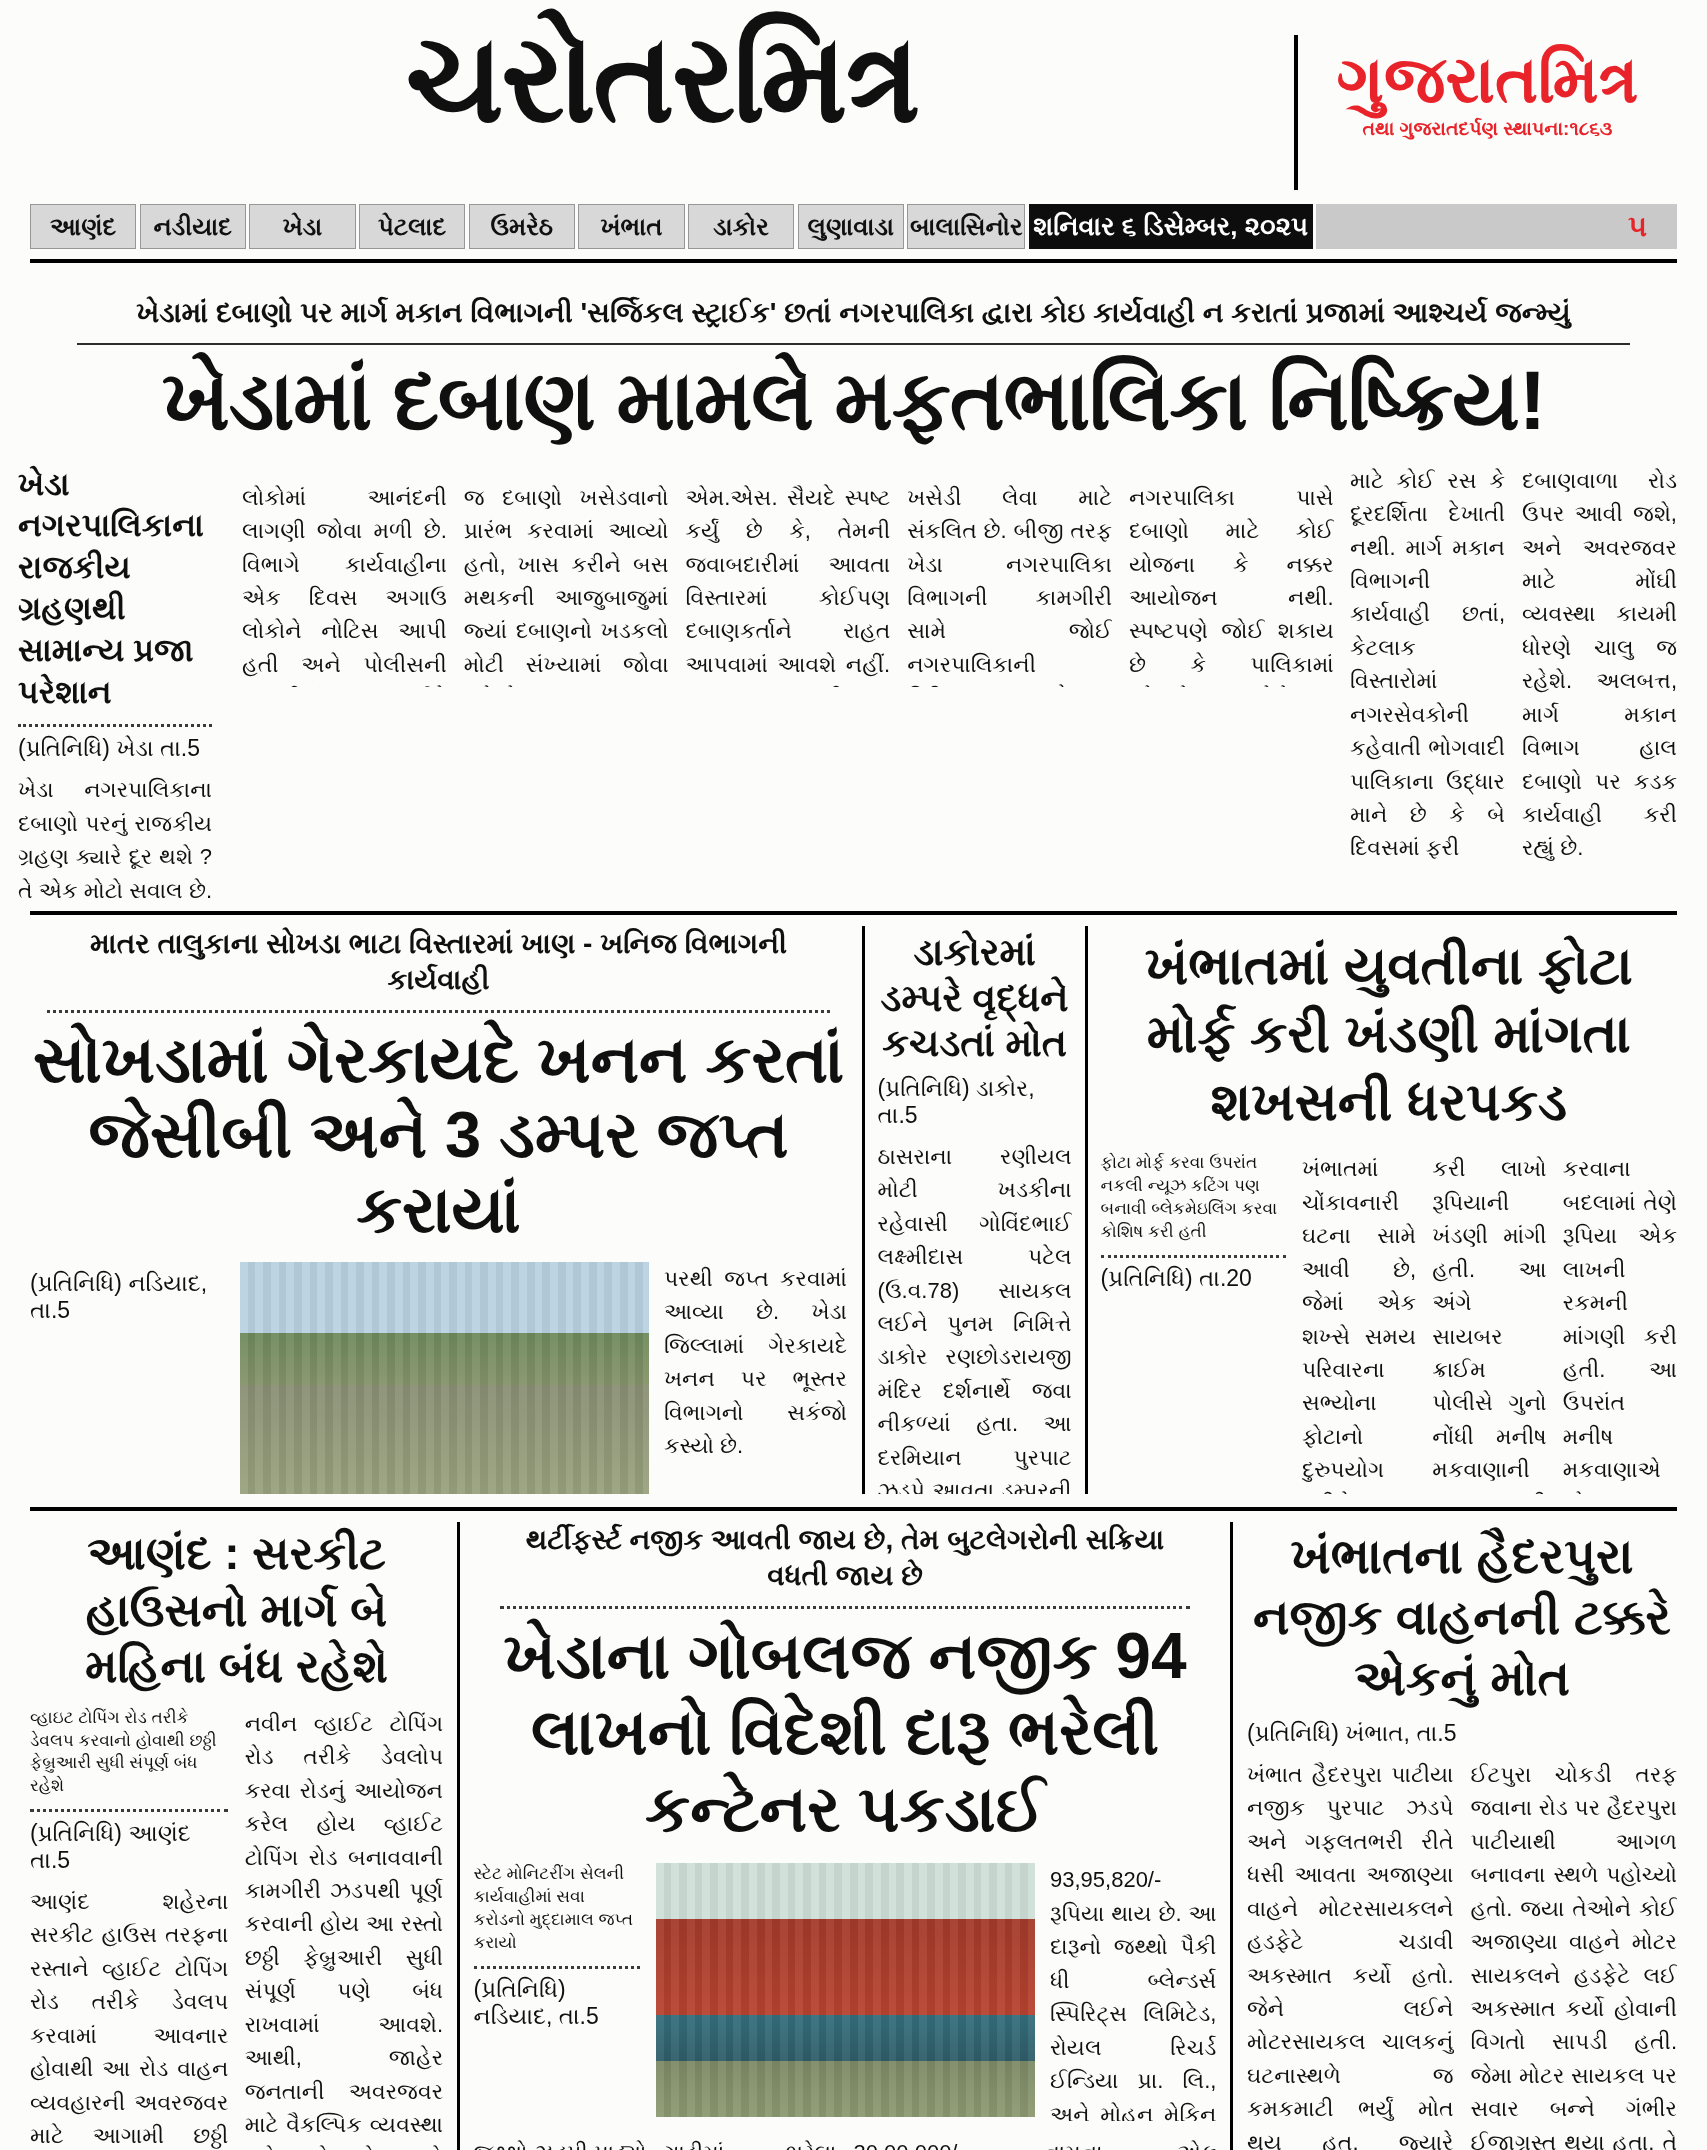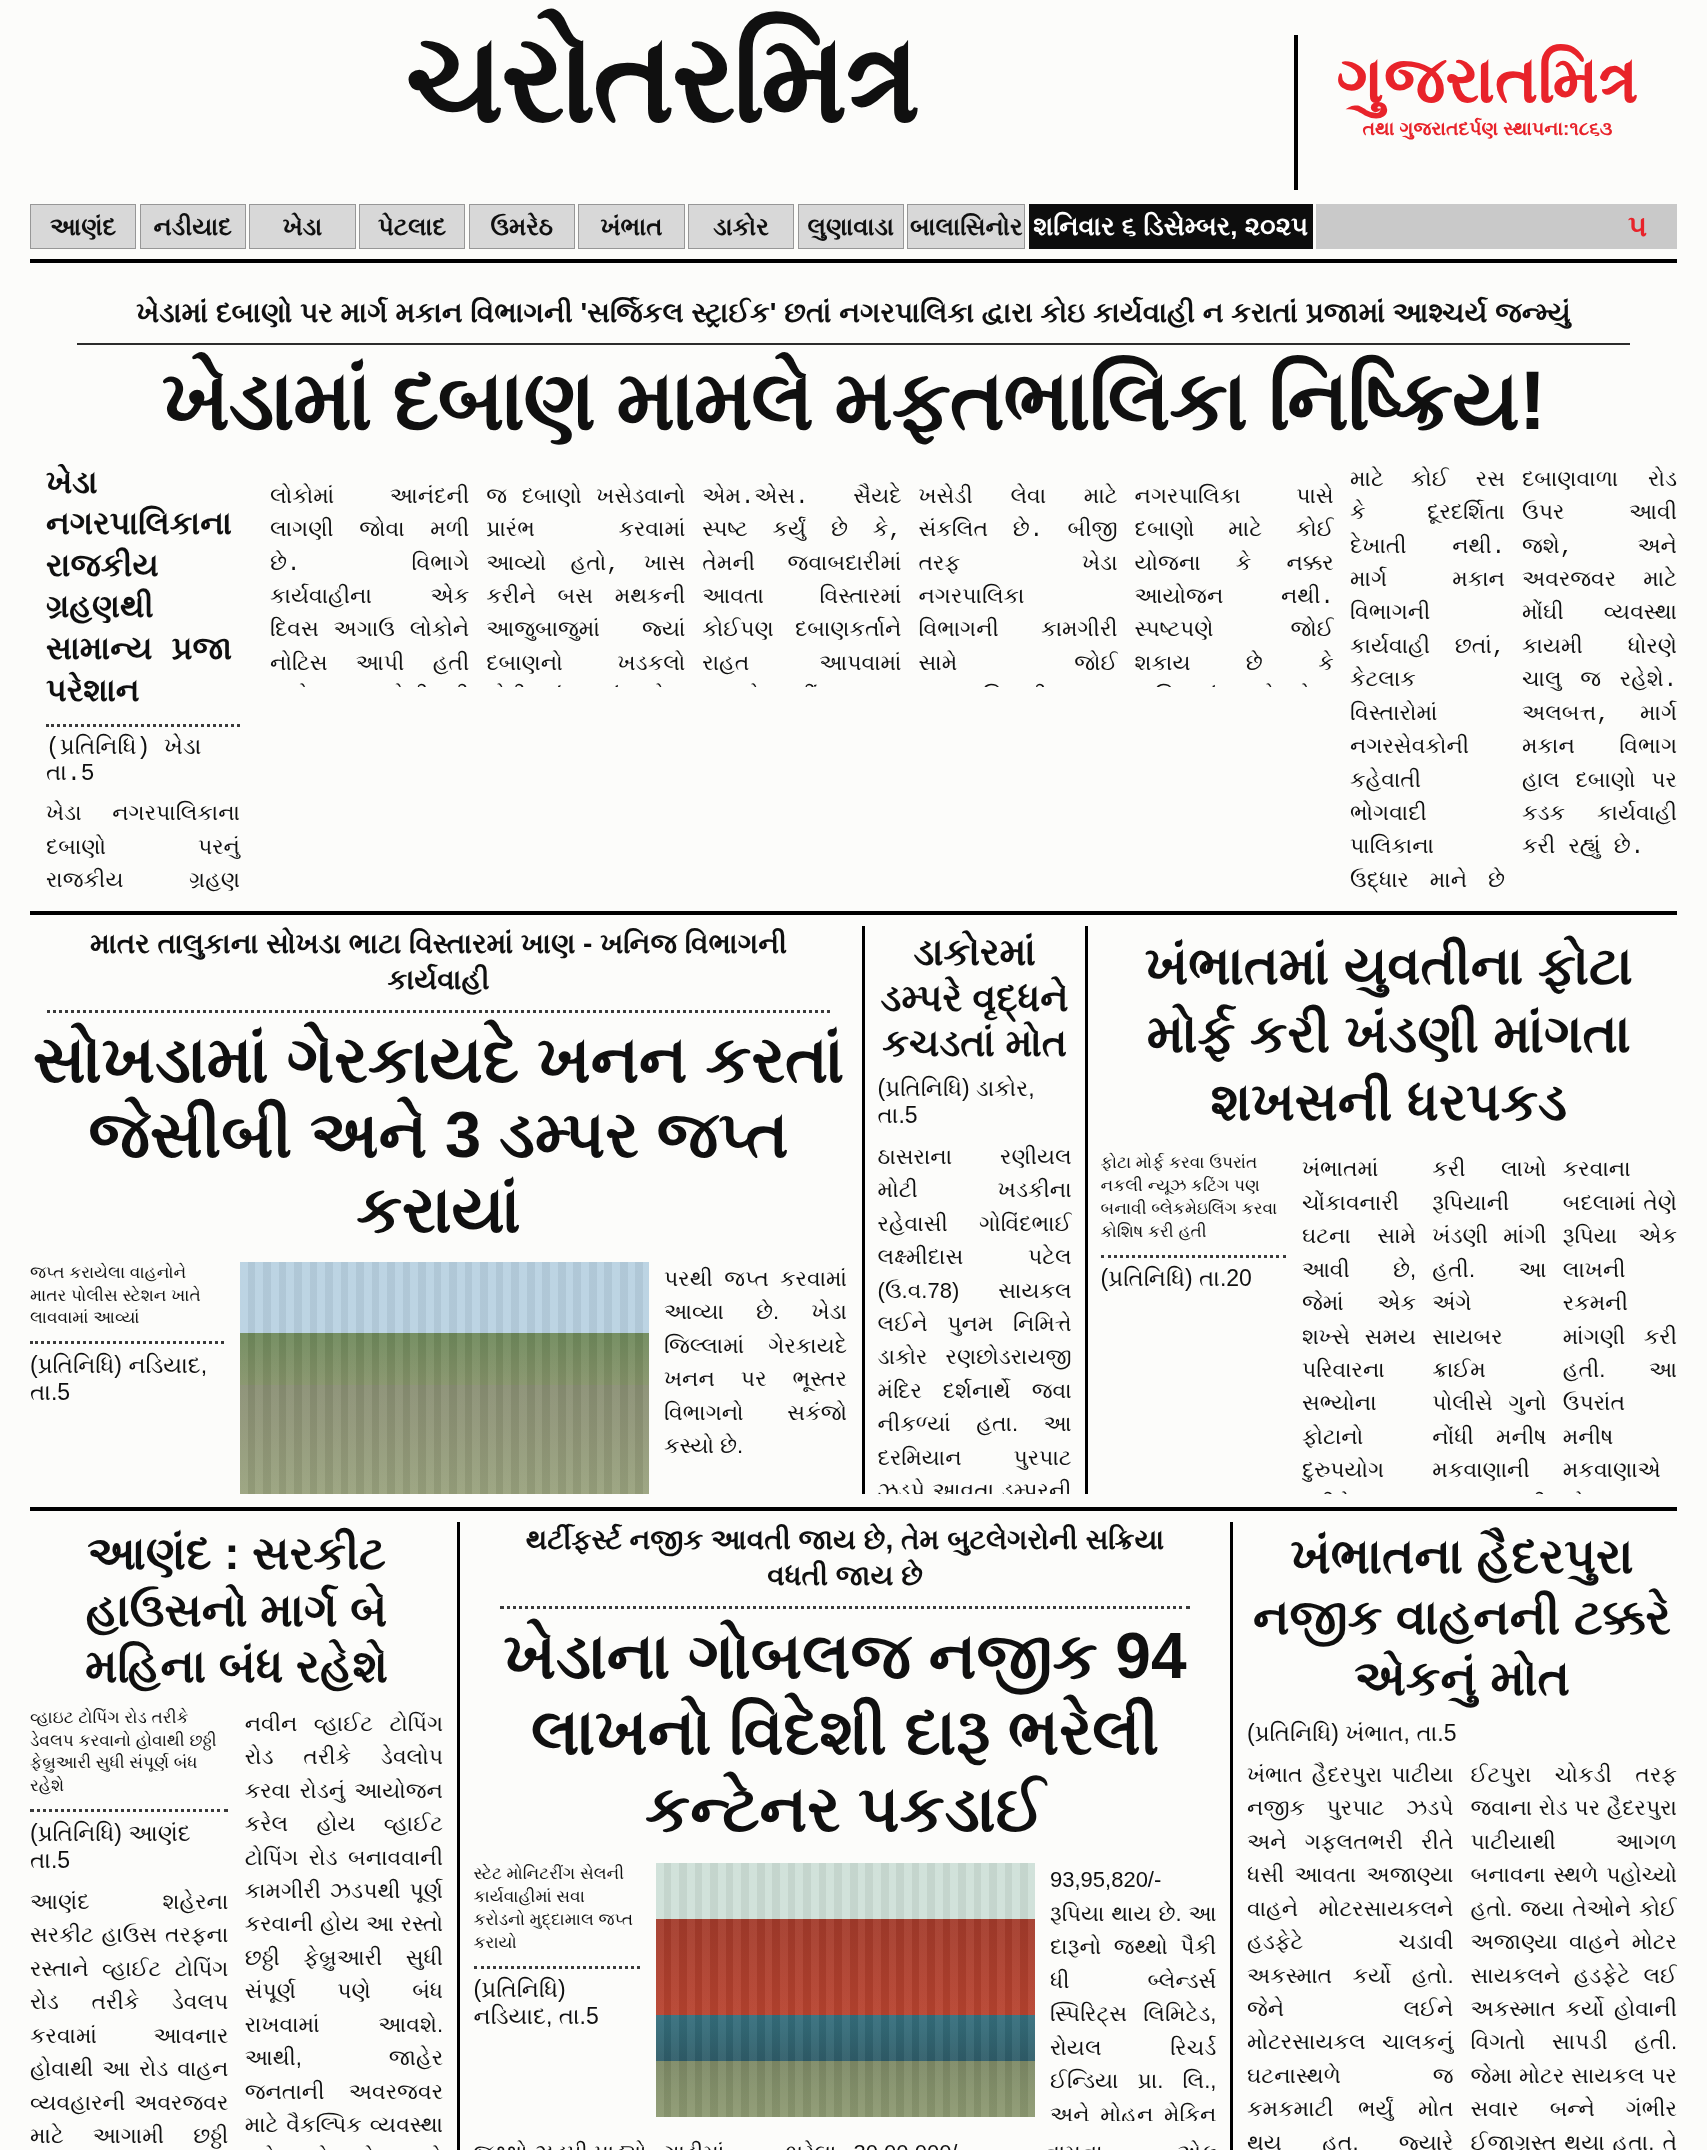--- a/index.html
+++ b/index.html
@@ -32,21 +32,21 @@
   .col{flex:1;overflow:hidden;}
   .sec{border-top:4.3px solid #000;margin:13px 30px 0 30px;display:flex;}
   .vsep{border-right:3px solid #000;}
   .photo{position:relative;overflow:hidden;}
   .photo:after{content:"";position:absolute;inset:0;
      background:repeating-linear-gradient(90deg,rgba(255,255,255,.05) 0 7.7px,rgba(0,0,0,.05) 7.7px 15.5px);}
   .caption{position:absolute;right:6.9px;bottom:5.2px;color:#fff;font-size:17px;font-weight:700;
            background:rgba(20,20,20,.45);padding:2.6px 7.7px;z-index:2;}
   
   .h-main{font-size:83px;font-weight:900;text-align:center;line-height:1.08;margin:11.2px 21.5px 0 21.5px;letter-spacing:-1.3px;}
-  .lead-grid{display:flex;gap:16.3px;margin:18px 30px 0 46px;height:434px;overflow:hidden;font-family:Liberation Mono, monospace;}
+  .lead-grid{display:flex;gap:16.3px;margin:18px 30px 0 18px;height:434px;overflow:hidden;}
   .lead-left{width:194px;flex:none;}
   .subhead{font-size:32px;font-weight:800;line-height:1.3;border-bottom:3px dotted #3a3a3a;padding-bottom:11.2px;}
   .lead-mid{flex:1;display:flex;flex-direction:row;}
   .photos{display:flex;gap:6.9px;height:194px;}
   .photos .photo{flex:1;}
   .ph-a{background:linear-gradient(120deg,#8b7a5f 0%,#5d6f82 22%,#b3a184 40%,#49566b 58%,#9b8a70 78%,#6b7a8d 100%);}
   .ph-b{background:linear-gradient(115deg,#7d9a6b 0%,#cfd8cd 20%,#8aa3b6 38%,#c2b49a 55%,#5d7186 75%,#a8induced 0);
         background:linear-gradient(115deg,#7d9a6b 0%,#cfd8cd 20%,#8aa3b6 38%,#c2b49a 55%,#5d7186 75%,#a89a80 100%);}
   .ph-c{background:linear-gradient(125deg,#93506b 0%,#6b7f93 18%,#b89c7e 36%,#4c5a6d 55%,#8f9aa8 74%,#7a5a6a 100%);}
   .under{margin-top:17px;height:206px;overflow:hidden;}
@@ -142,21 +142,20 @@
       </div>
     </div>
   </section>
 
   <section class="sec sec2">
     <div class="mining vsep">
       <div class="kicker dotted" style="margin:0 17px;">માતર તાલુકાના સોખડા ભાટા વિસ્તારમાં ખાણ - ખનિજ વિભાગની કાર્યવાહી</div>
       <h2 class="h-mining">સોખડામાં ગેરકાયદે ખનન કરતાં જેસીબી અને 3 ડમ્પર જપ્ત કરાયાં</h2>
       <div class="mining-content">
         <div class="intro-col">
-          <div class="intro">જપ્ત કરાયેલા વાહનોને માતર પોલીસ સ્ટેશન ખાતે લાવવામાં આવ્યાં</div>
           <div class="byline">(પ્રતિનિધિ) નડિયાદ, તા.5</div>
 
         </div>
         <div class="photo ph-trucks"></div>
         <div class="col body">પરથી જપ્ત કરવામાં આવ્યા છે. ખેડા જિલ્લામાં ગેરકાયદે ખનન પર ભૂસ્તર વિભાગનો સકંજો કસ્યો છે.</div>
       </div>
 
     </div>
 
     <div class="dakor vsep">

